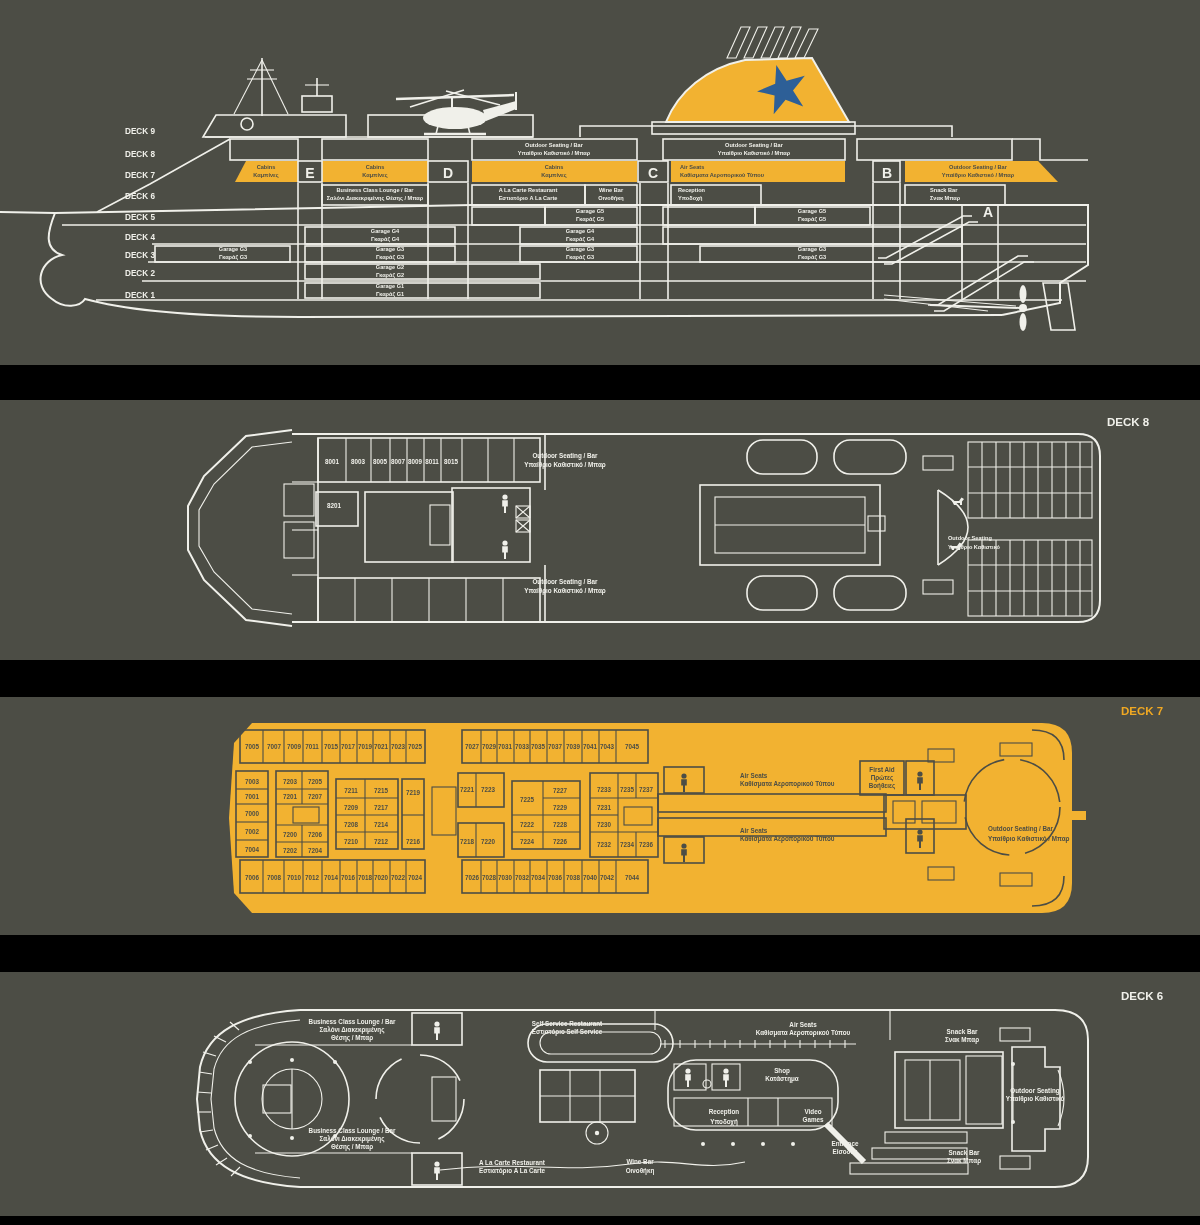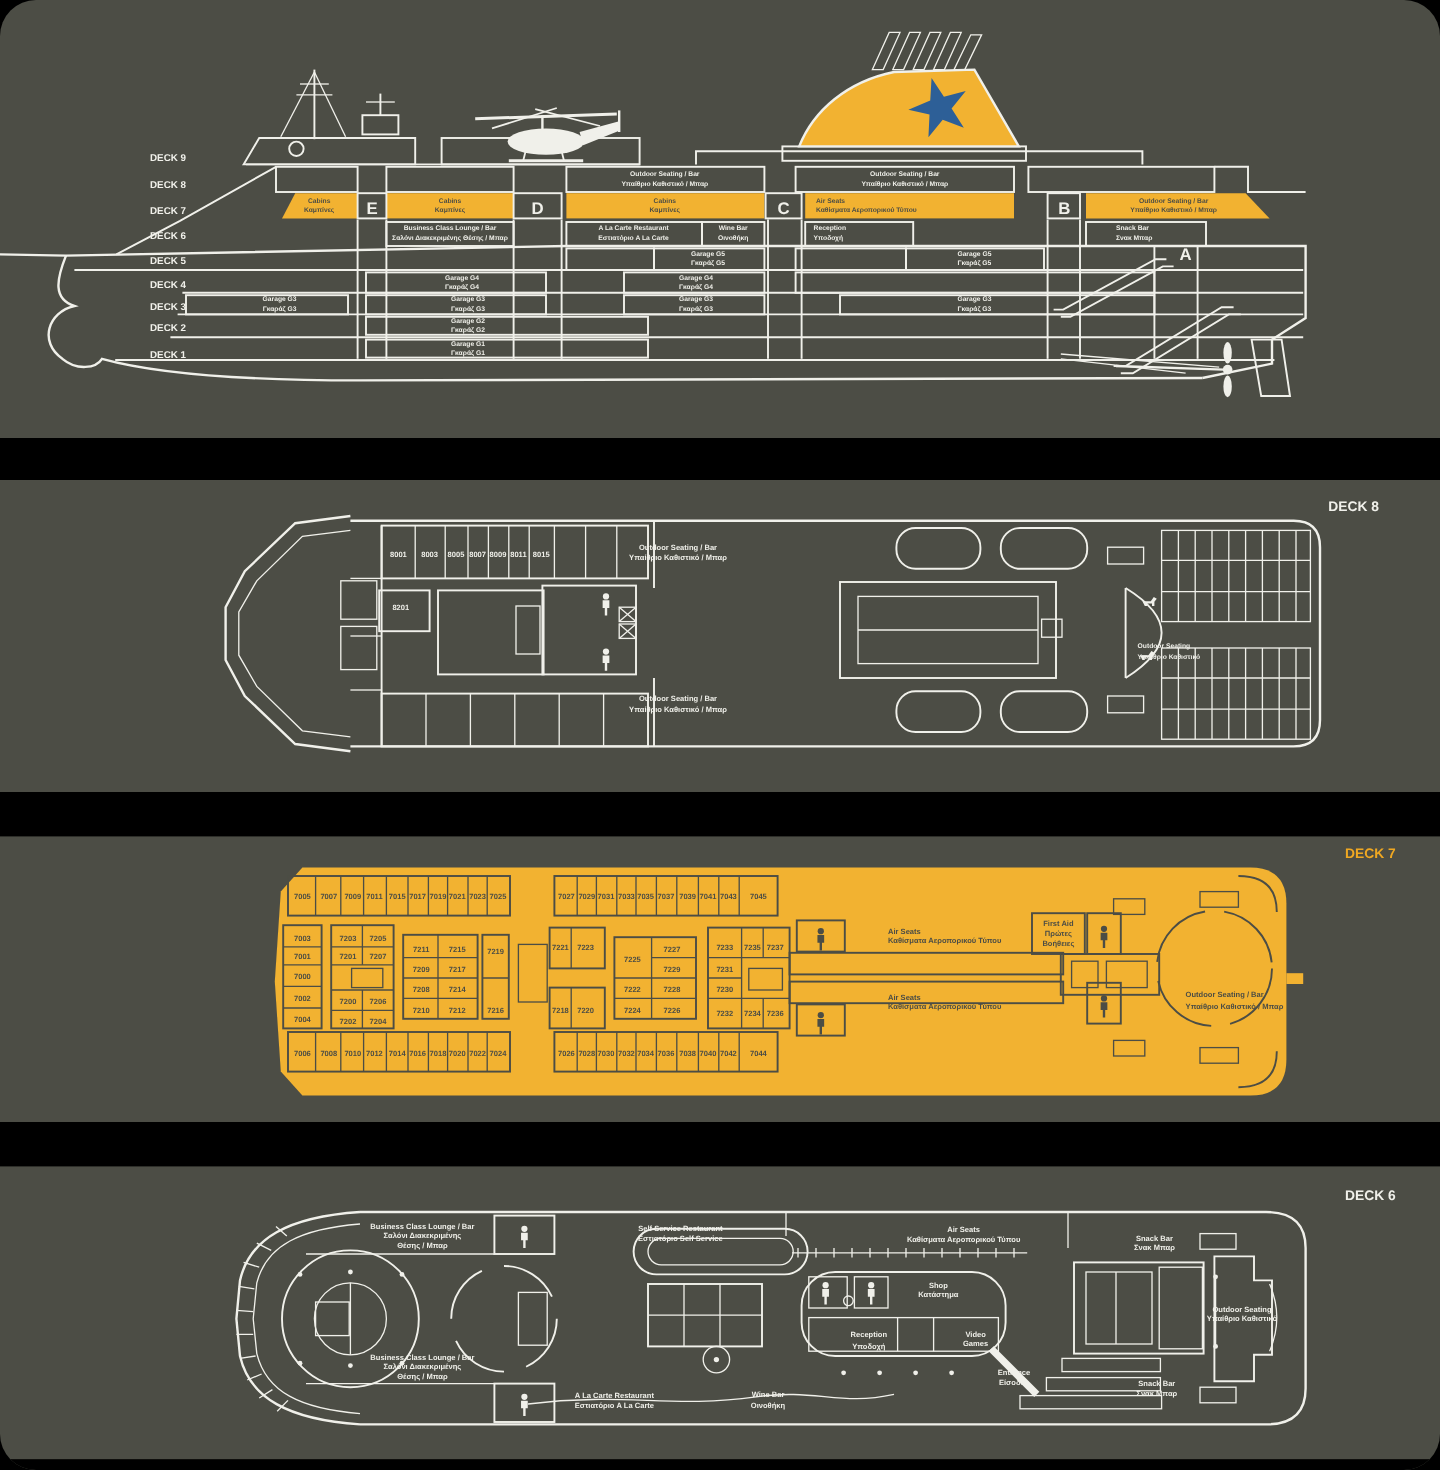--- a/index.html
+++ b/index.html
@@ -1,17 +1,17 @@
 <!DOCTYPE html>
 <html><head>
 <meta charset="utf-8">
 <style>
   html,body{margin:0;padding:0;background:#000;}
   .canvas{position:relative;width:1200px;height:1225px;background:#4c4d45;overflow:hidden;
-          font-family:"Liberation Sans",sans-serif;border-radius:30px;}
+          font-family:"Liberation Sans",sans-serif;}
   .stripe{position:absolute;left:0;width:1200px;background:#000;}
   svg{position:absolute;left:0;display:block;}
   svg text{font-family:"Liberation Sans",sans-serif;font-weight:bold;}
   .lw{fill:#f0f0ea;font-size:6.3px;text-anchor:middle;}
   .ld{fill:#4c4d45;font-size:6.3px;text-anchor:middle;}
   .ls{text-anchor:start;}
   .sm{font-size:5.6px;}
   .num{fill:#f0f0ea;font-size:6.3px;text-anchor:middle;}
   .numd{fill:#4c4d45;font-size:6.3px;text-anchor:middle;}
   .deckl{fill:#f0f0ea;font-size:8.2px;text-anchor:middle;}

